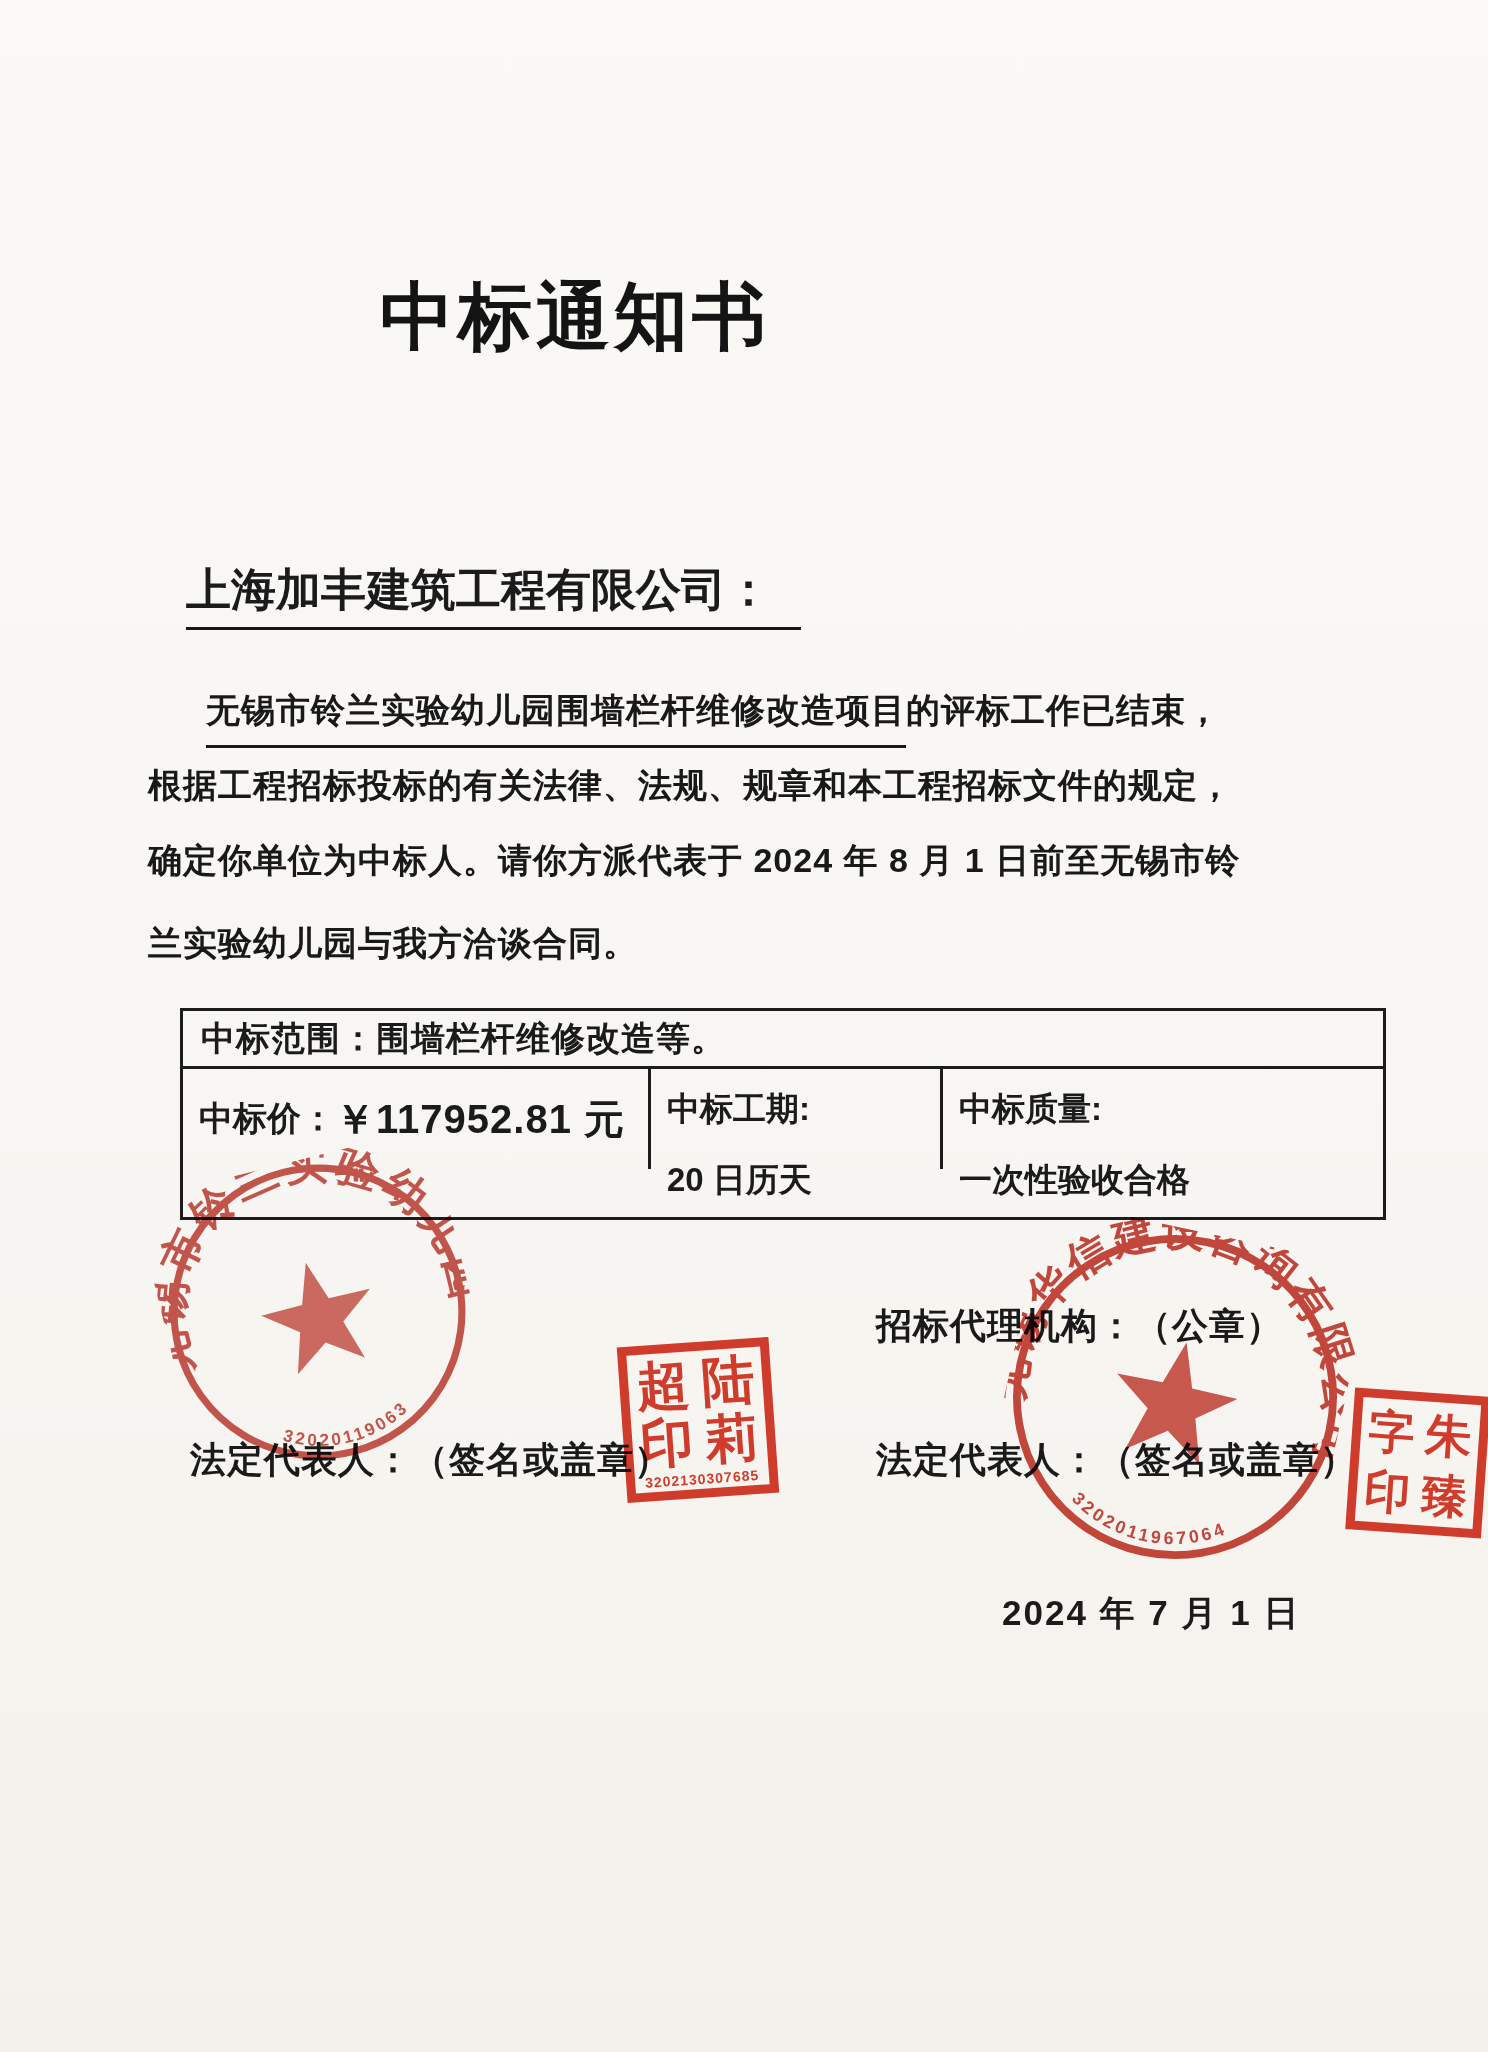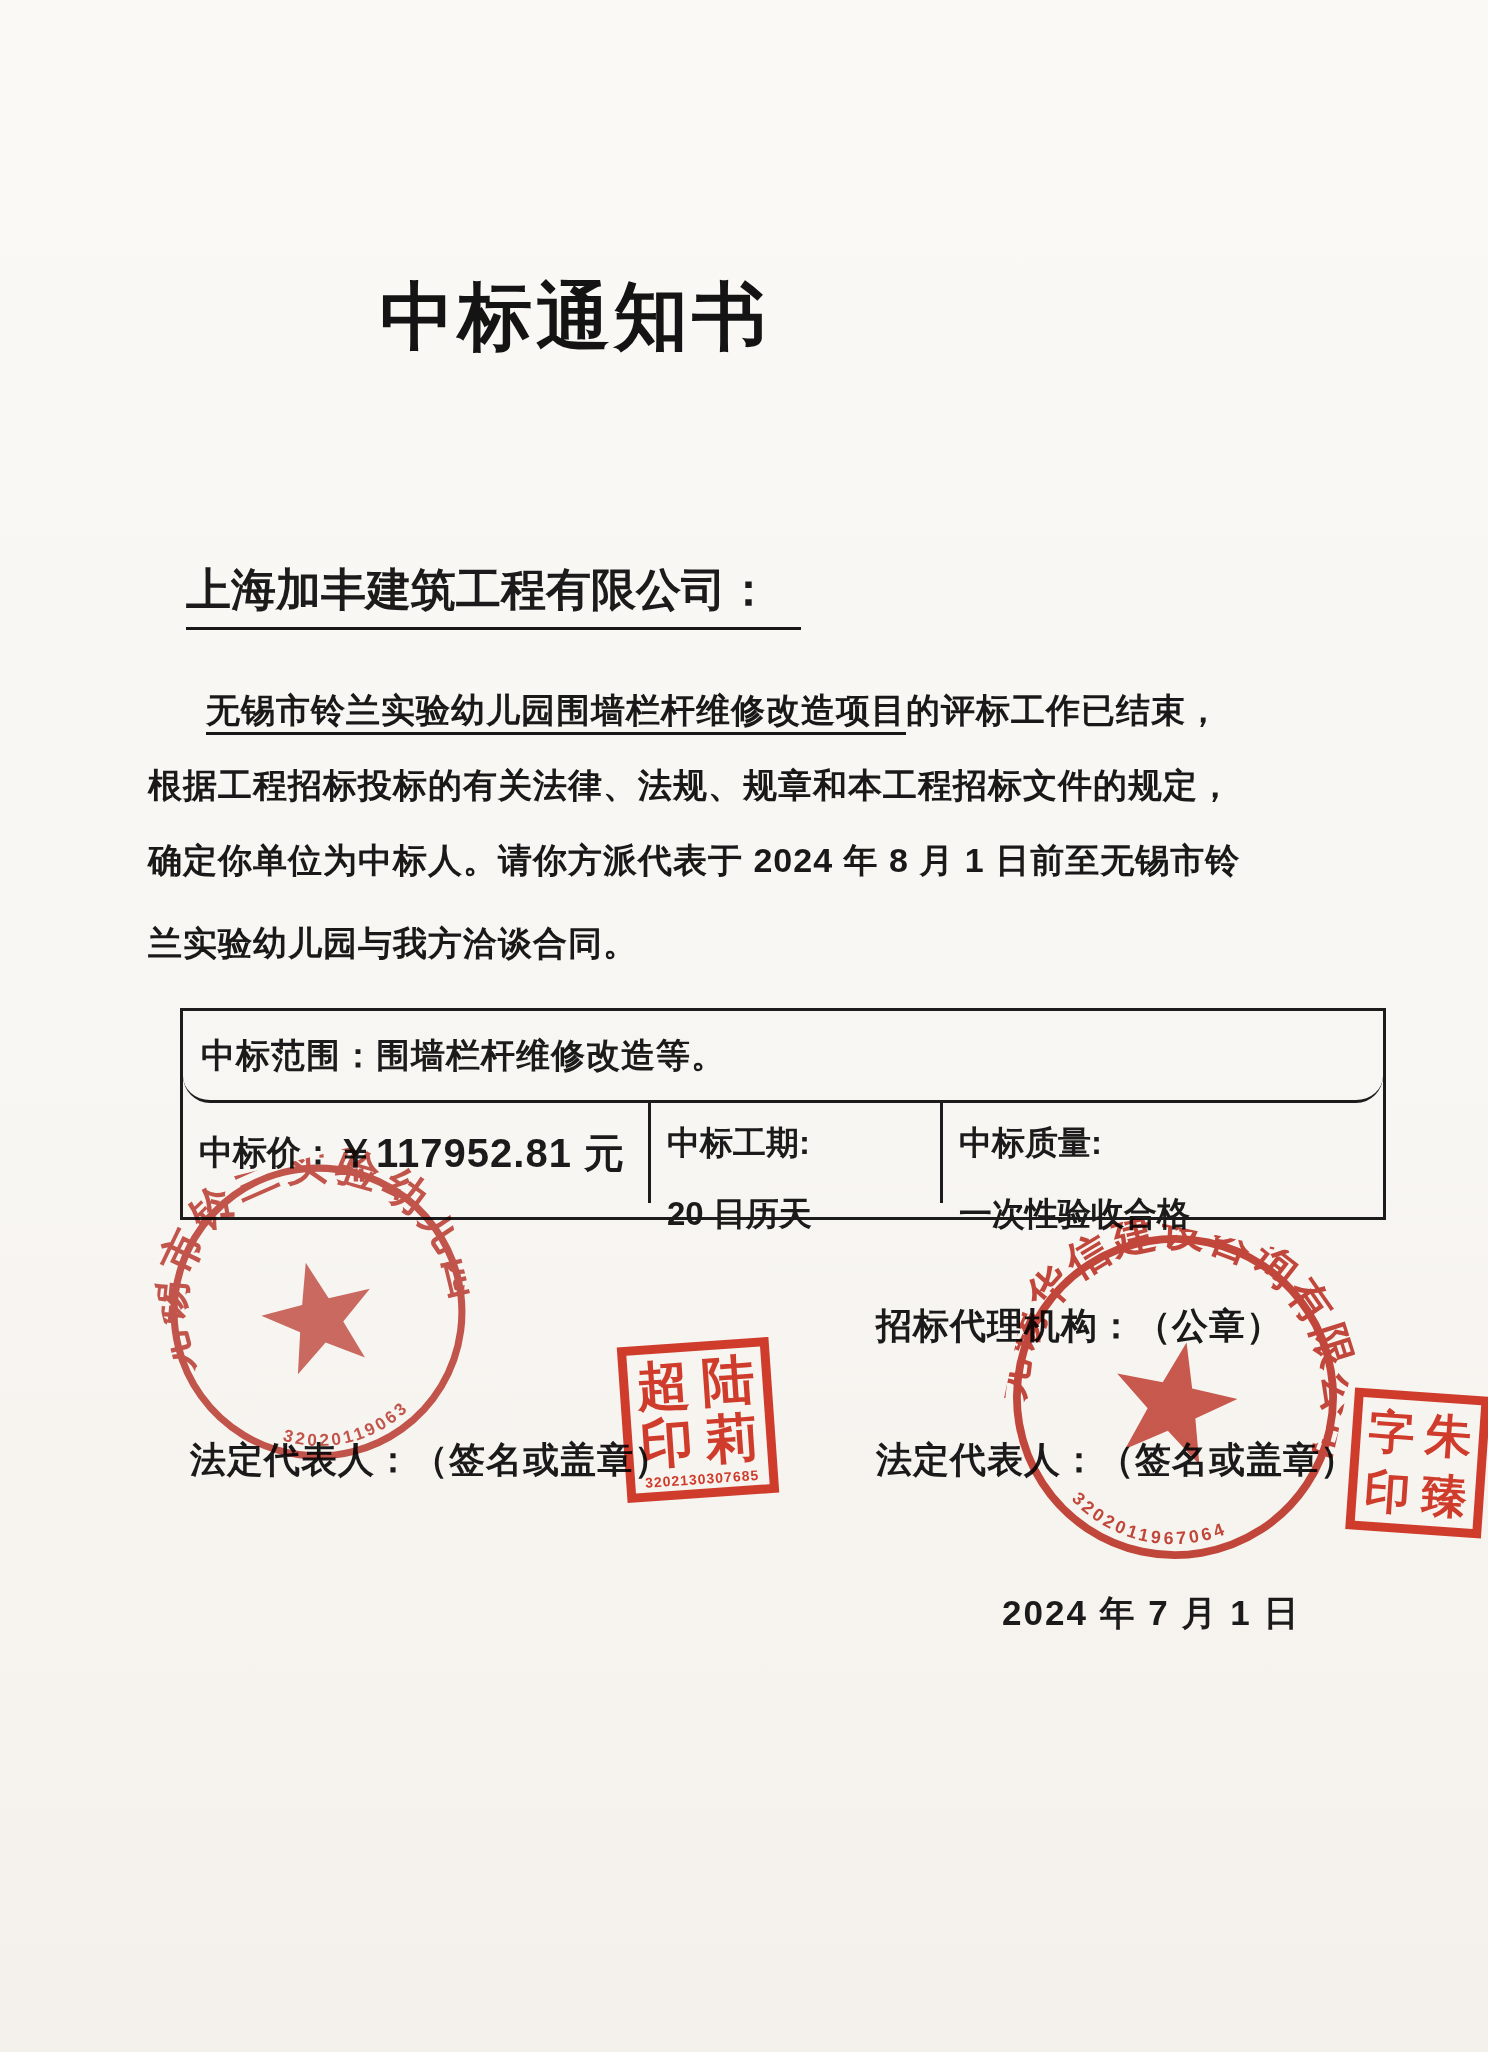--- a/index.html
+++ b/index.html
@@ -27,31 +27,31 @@
   }
   .body-line {
     position:absolute; left:148px;
     font-size:34px; font-weight:600; letter-spacing:1px;
     white-space:nowrap; color:#191919;
   }
   .body-line.l1 { left:206px; top:688px; }
   .body-line.l2 { top:763px; }
   .body-line.l3 { top:838px; }
   .body-line.l4 { top:913px;margin-top:8px; }
-  .u-bold { font-weight:700; border-bottom:3px solid #181818; padding-bottom:0;font-family:Liberation Mono, monospace; }
+  .u-bold { font-weight:700; border-bottom:3px solid #181818; padding-bottom:16px; }
 
   .award-table {
     position:absolute; left:180px; top:1008px;
     width:1206px; height:212px;
     border:3px solid #1c1c1c;
   }
   .t-row1 {
-    height:92px; border-bottom:3px solid #1c1c1c;
+    height:58px; border-bottom:3px solid #1c1c1c;
     display:flex; align-items:center;
-    font-size:34px; font-weight:600; padding-left:18px; letter-spacing:1px;border-radius:27px;
+    font-size:34px; font-weight:600; padding-left:18px; letter-spacing:1px;
   }
   .t-row2 { display:flex; height:100px; }
   .t-cell { height:100%; padding:10px 16px; }
   .t-cell.c1 {
     width:468px; border-right:3px solid #1c1c1c;
     display:flex; align-items:center;
   }
   .t-cell.c2 { width:292px; border-right:3px solid #1c1c1c; }
   .t-cell.c3 { flex:1; }
   .price-label { font-size:34px; font-weight:600; }

